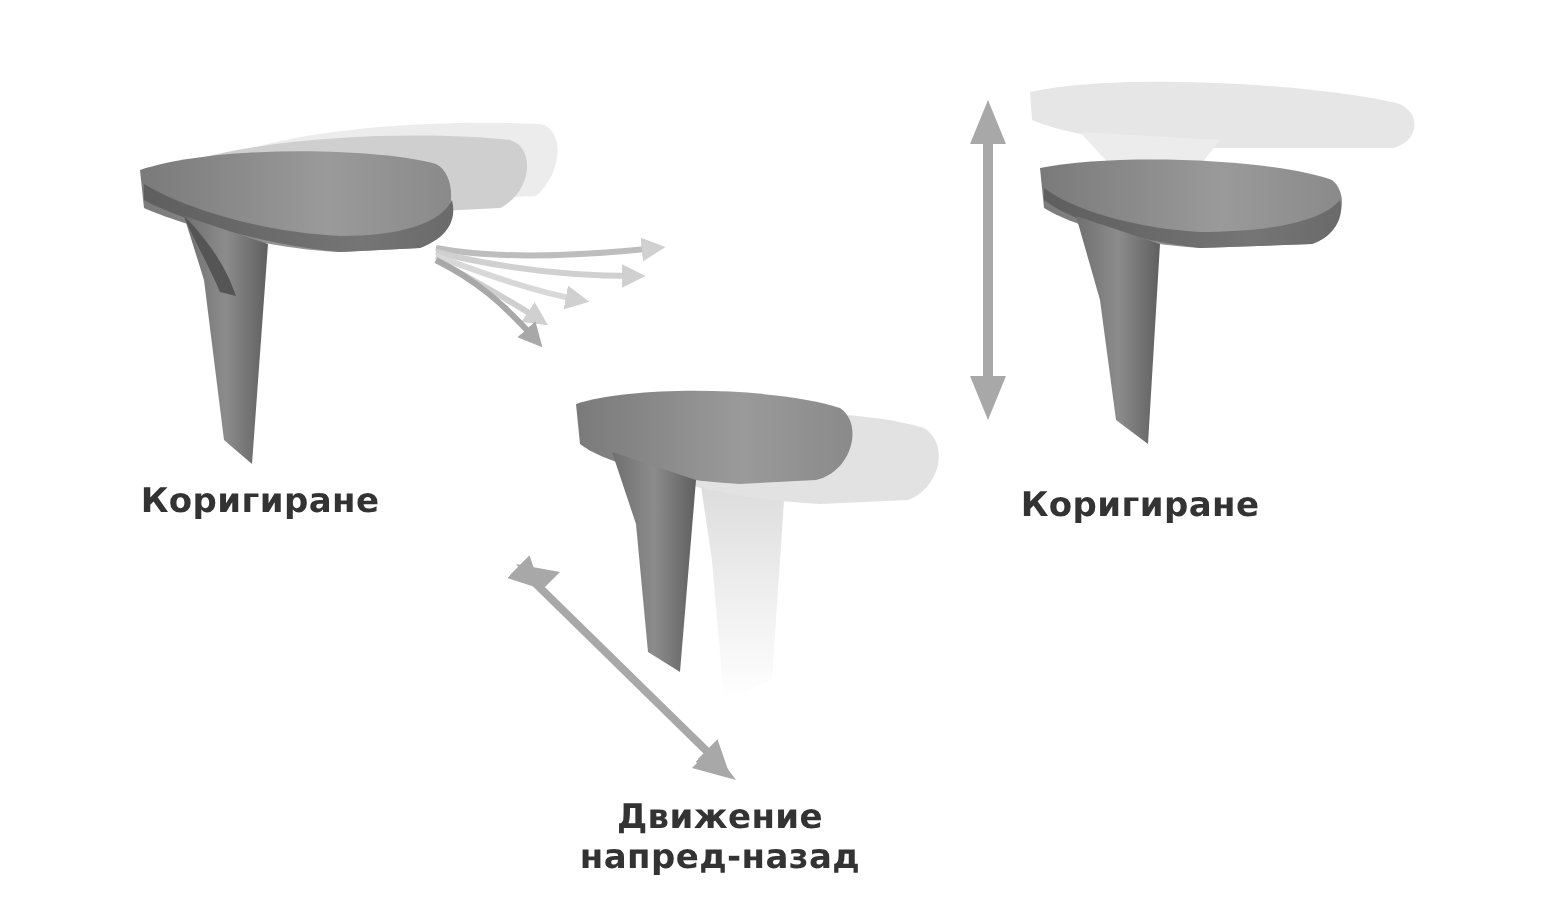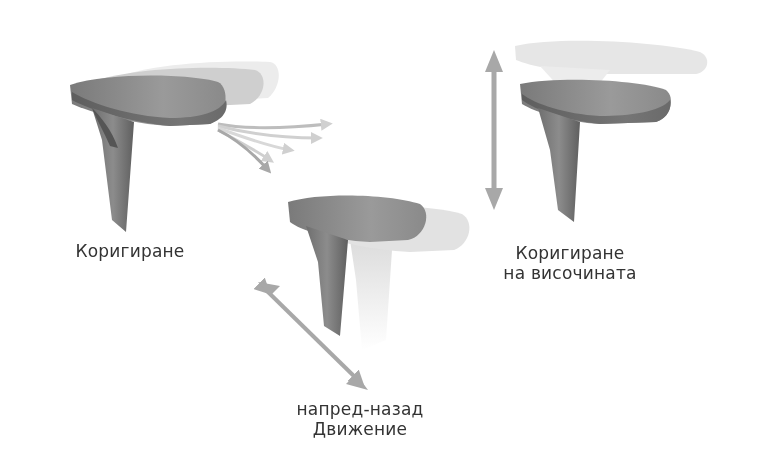--- a/index.html
+++ b/index.html
@@ -1,21 +1,21 @@
 <!DOCTYPE html>
 <html><head>
 <meta charset="utf-8">
 <style>
   html, body { margin:0; padding:0; background:#ffffff; }
   body { width:779px; height:450px; position:relative; overflow:hidden;
          font-family:"DejaVu Sans","Liberation Sans",sans-serif; }
   svg.art { position:absolute; left:0; top:0; }
   .caption { position:absolute; text-align:center; color:#333333;
              font-size:17px; line-height:20px; letter-spacing:0.2px; }
-  .caption span { display:block; }
+  .caption span { display:block;font-weight:bold; }
 </style>
 </head>
 <body>
 
 <svg class="art" width="779" height="450" viewBox="0 0 779 450">
   <defs>
     <linearGradient id="padTop" x1="0" y1="0" x2="1" y2="0">
       <stop offset="0" stop-color="#7a7a7a"></stop>
       <stop offset="0.6" stop-color="#9a9a9a"></stop>
       <stop offset="1" stop-color="#8a8a8a"></stop>
@@ -92,20 +92,19 @@
     <path d="M494,50 L485,72 L503,72 Z" fill="#a8a8a8"></path>
     <path d="M494,210 L485,188 L503,188 Z" fill="#a8a8a8"></path>
   </g>
 </svg>
 
 <div class="caption" style="left:40px; top:241px; width:180px;">
   <span>Коригиране</span>
 </div>
 
 <div class="caption" style="left:270px; top:399px; width:180px;">
+  <span>Движение</span>
   <span>напред-назад</span>
-  <span>Движение</span>
 </div>
 
 <div class="caption" style="left:480px; top:243px; width:180px;">
   <span>Коригиране</span>
-  <span>на височината</span>
 </div>
 
 </body></html>

